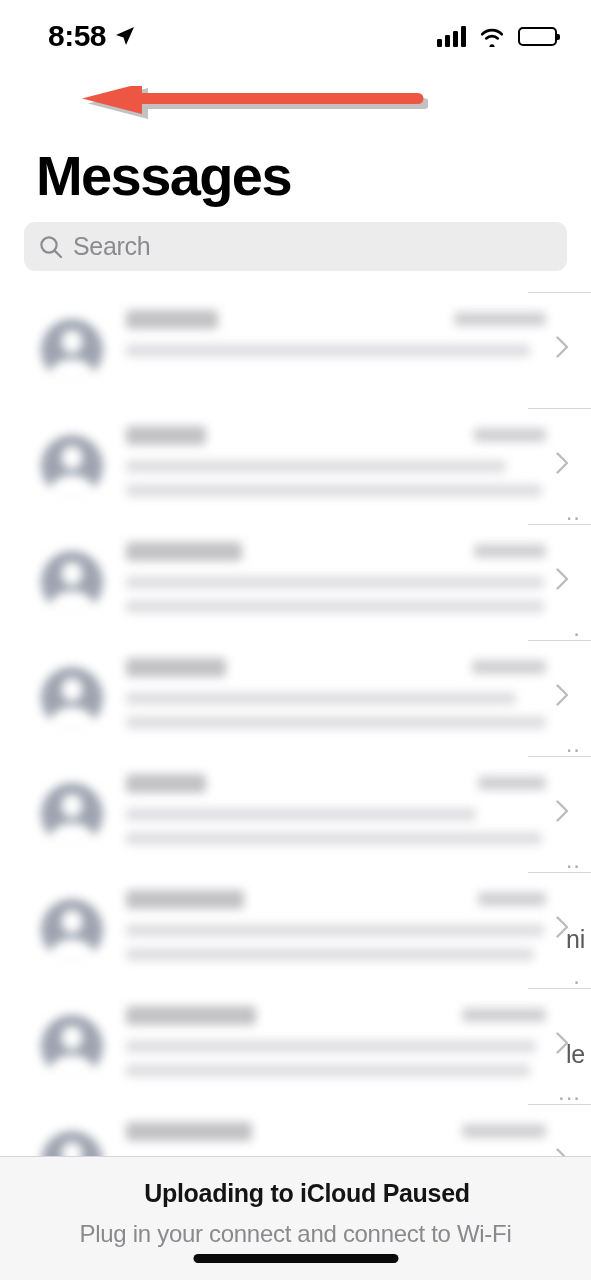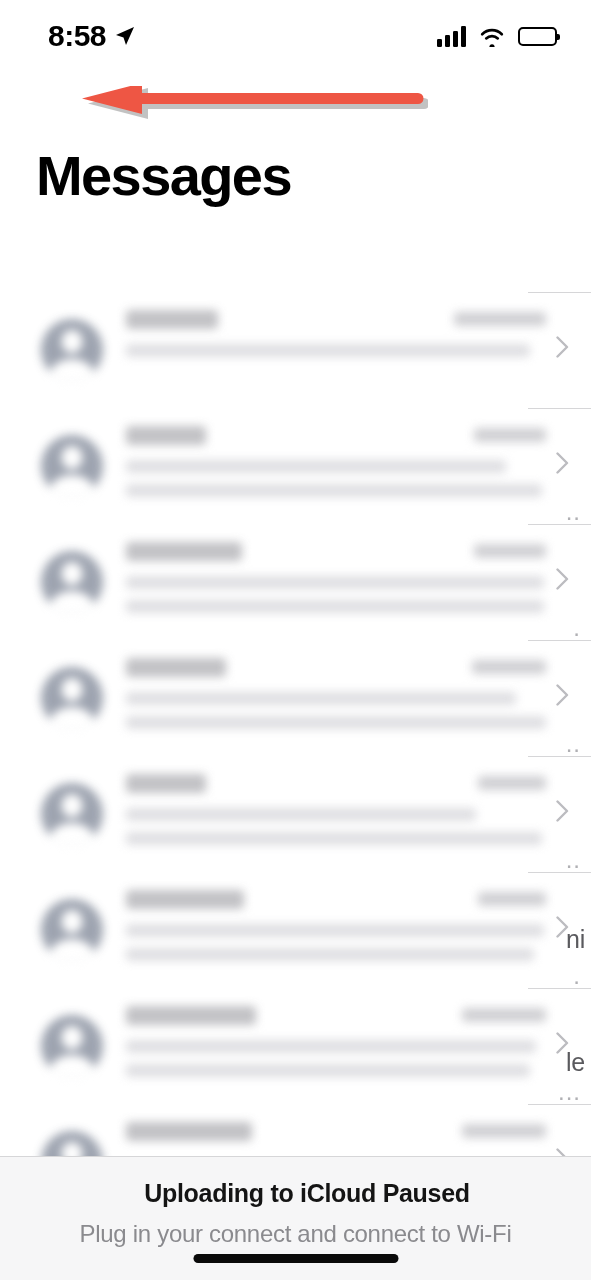--- a/index.html
+++ b/index.html
@@ -203,20 +203,27 @@
 
   <svg class="annotation-arrow" viewBox="0 0 348 38">
     <g transform="translate(4,4)">
       <path d="M64 8 H340 a5.5 5.5 0 0 1 0 11 H64 V29 L4 13.5 L64 -2 Z" fill="#8f8f8f" opacity="0.55"></path>
     </g>
     <path d="M62 7 H338 a5.5 5.5 0 0 1 0 11 H62 V28 L2 12.5 L62 -3 Z" fill="#ee5644"></path>
   </svg>
 
   <div class="page-title">Messages</div>
 
+  <div class="search-bar">
+    <svg class="search-icon" width="26" height="26" viewBox="0 0 26 26">
+      <circle cx="11" cy="11" r="7.6" stroke="#8b8b8f" stroke-width="2.2" fill="none"></circle>
+      <line x1="16.6" y1="16.6" x2="23" y2="23" stroke="#8b8b8f" stroke-width="2.2" stroke-linecap="round"></line>
+    </svg>
+    <span class="search-placeholder">Search</span>
+  </div>
 
   <div class="conversation-list">
       <div class="conversation-row">
         <div class="row-sep"></div>
         <div class="avatar blurred" style="background: rgb(144, 151, 165);">
           <span class="av-head"></span>
           <span class="av-body"></span>
         </div>
         <div class="row-content blurred">
           <div class="row-title" style="width: 92px;"></div>
@@ -321,21 +328,21 @@
         </div>
         <div class="row-content blurred">
           <div class="row-title" style="width: 130px;"></div>
           <div class="row-time" style="width: 84px;"></div>
           <div class="row-preview" style="width: 410px;"></div>
           <div class="row-preview" style="width: 404px;"></div>
         </div>
         <svg class="chevron" viewBox="0 0 13 22">
           <path d="M1.5 1.5 L11 11 L1.5 20.5" stroke="#bcbcc0" stroke-width="2.4" fill="none" stroke-linecap="round" stroke-linejoin="round"></path>
         </svg>
-        <div class="overflow-frag" style="top: 60px; text-align: center;">le</div>
+        <div class="overflow-frag" style="top: 52px; text-align: center;">le</div>
         <div class="overflow-dots" style="top: 92px;">...</div>
       </div>
       <div class="conversation-row">
         <div class="row-sep"></div>
         <div class="avatar blurred" style="background: rgb(144, 151, 165);">
           <span class="av-head"></span>
         </div>
         <div class="row-content blurred">
           <div class="row-title" style="width: 126px;"></div>
           <div class="row-time" style="width: 84px;"></div>

